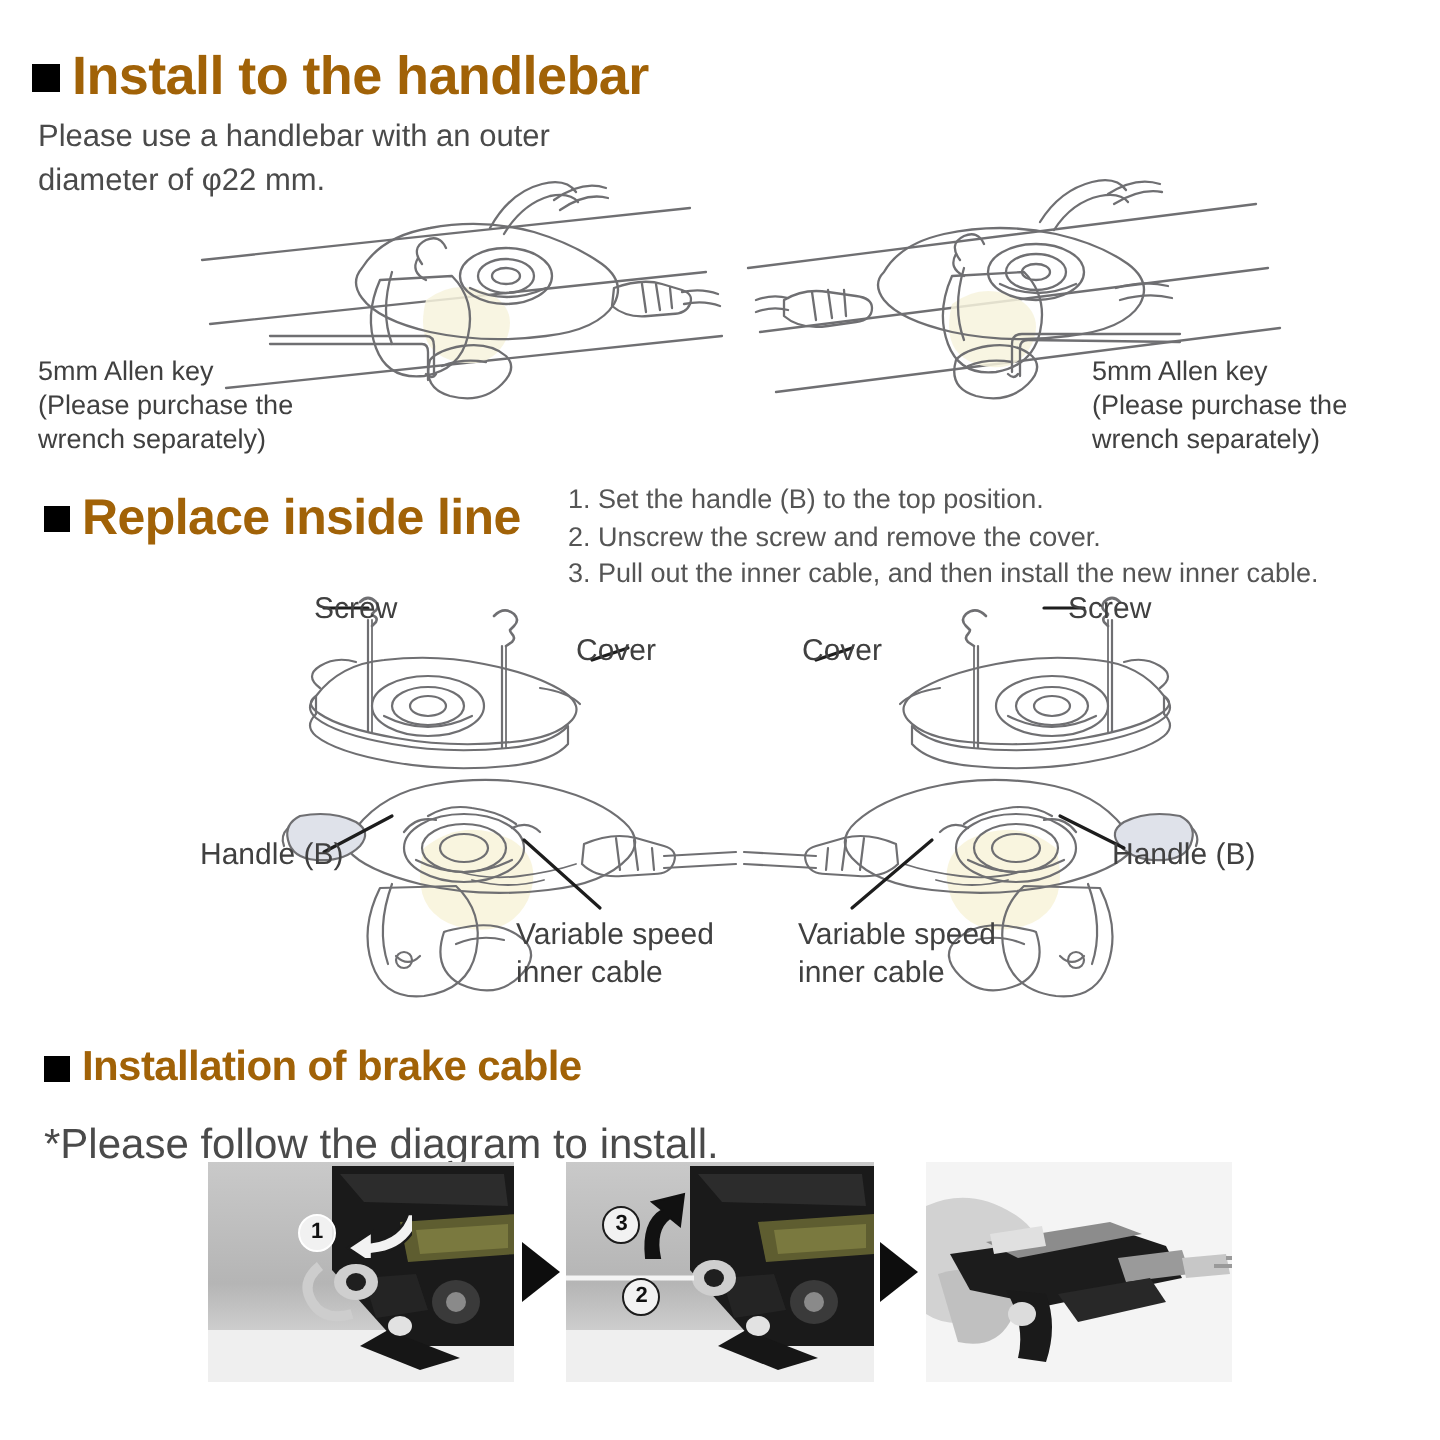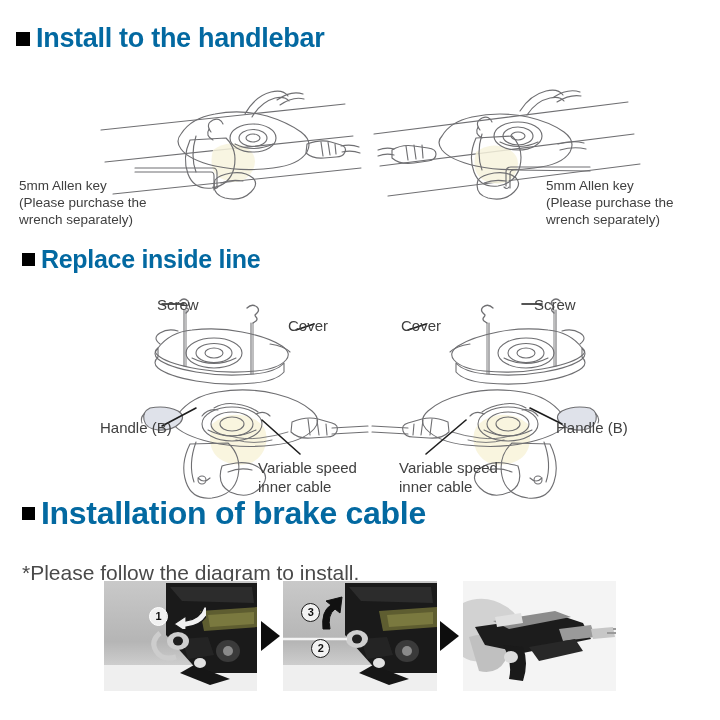--- a/index.html
+++ b/index.html
@@ -23,21 +23,21 @@
     width: 720px;
     height: 720px;
   }
 
   
   .section-heading {
     position: absolute;
     display: flex;
     align-items: center;
     gap: 4px;
-    color: #0369a1;
+    color: #a16207;
     font-weight: bold;
     letter-spacing: -0.3px;
     white-space: nowrap;
   }
   .sq-bullet {
     display: inline-block;
     background: #000;
   }
 
   .body-text {
@@ -124,20 +124,22 @@
 </head>
 <body>
 
 <div class="page">
 
   <div class="section-heading" style="left:16px; top:23px; font-size:27px;">
     <span class="sq-bullet" style="width:14px;height:14px;margin-right:2px;"></span>
     <span>Install to the handlebar</span>
   </div>
 
+  <div class="body-text" style="left:19px; top:58px; font-size:15.5px; width:330px;">Please use a handlebar with an outer
+diameter of φ22 mm.</div>
 
   <div class="art" style="left:95px; top:88px; width:270px; height:115px;">
     <svg width="270" height="115" viewBox="0 0 270 115">
       <g fill="none" stroke="#6f6f72" stroke-width="1.15" stroke-linecap="round" stroke-linejoin="round">
 
         <path d="M6 42 L250 16"></path>
         <path d="M10 74 L258 48"></path>
         <path d="M18 106 L266 80"></path>
 
         <path d="M118 62 q16 -12 34 -2 q12 8 6 22 q-8 16 -28 10 q-18 -6 -12 -30z" fill="#f7f3dd" stroke="none" opacity="0.85"></path>
@@ -219,20 +221,25 @@
 
   <div class="label-text" style="left:546px; top:178px; font-size:13.5px;">5mm Allen key
 (Please purchase the
 wrench separately)</div>
 
   <div class="section-heading" style="left:22px; top:245px; font-size:25px;justify-content:space-between;">
     <span class="sq-bullet" style="width:13px;height:13px;margin-right:2px;"></span>
     <span>Replace inside line</span>
   </div>
 
+  <div class="steps" style="left:284px; top:241px;">
+    <div>1. Set the handle (B) to the top position.</div>
+    <div>2. Unscrew the screw and remove the cover.</div>
+    <div>3. Pull out the inner cable, and then install the new inner cable.</div>
+  </div>
 
   <div class="art" style="left:140px; top:296px; width:230px; height:210px;">
     <svg width="230" height="210" viewBox="0 0 230 210">
       <g fill="none" stroke="#6f6f72" stroke-width="1.1" stroke-linecap="round" stroke-linejoin="round">
         <path d="M72 128 q20 -16 44 -4 q16 10 8 30 q-10 20 -36 13 q-24 -8 -16 -39z" fill="#f8f4dc" stroke="none" opacity="0.9"></path>
 
         <path d="M40 5 q4 -4 8 0 q2 3 -1 5 l-1 1 q0 1 1 1 q2 1 1 3 l-2 2" stroke-width="1.3"></path>
         <path d="M44 14 L44 70" stroke-width="1.1"></path>
         <path d="M46 14 L46 70" stroke-width="0.9"></path>
 
@@ -350,21 +357,21 @@
       </g>
     </svg>
   </div>
 
   <div class="label-text" style="left:401px; top:317px; font-size:15px;">Cover</div>
   <div class="label-text" style="left:534px; top:296px; font-size:15px;">Screw</div>
   <div class="label-text" style="left:556px; top:419px; font-size:15px;">Handle (B)</div>
   <div class="label-text" style="left:399px; top:459px; font-size:15px;">Variable speed
 inner cable</div>
 
-  <div class="section-heading" style="left:22px; top:495px; font-size:32px;">
+  <div class="section-heading" style="left:22px; top:522px; font-size:21px;">
     <span class="sq-bullet" style="width:13px;height:13px;margin-right:2px;"></span>
     <span>Installation of brake cable</span>
   </div>
 
   <div class="body-text" style="left:22px; top:558px; font-size:21px;">*Please follow the diagram to install.</div>
 
   <div class="photo-row">
 
     <div class="photo-panel">
       <svg width="154" height="110" viewBox="0 0 154 110">

